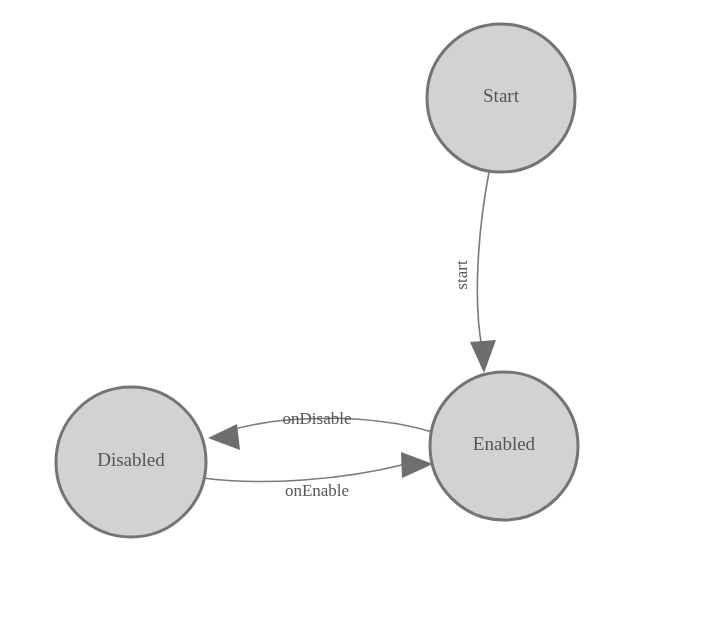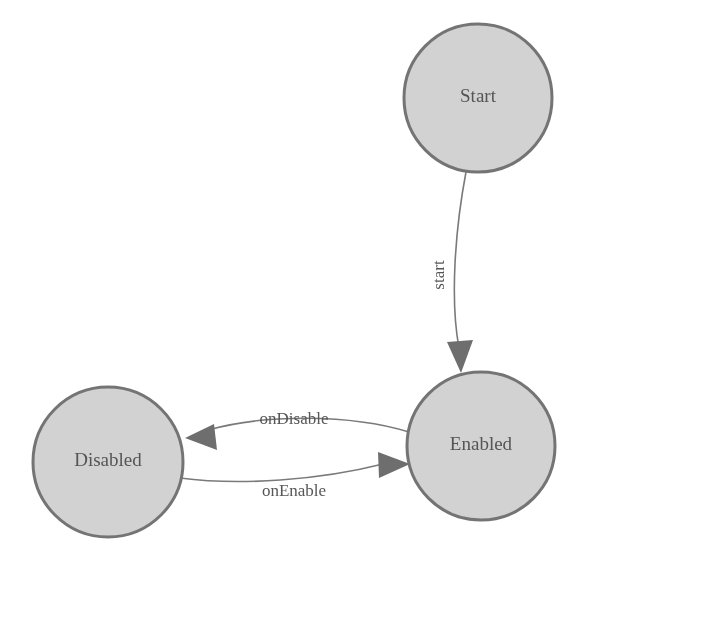--- a/index.html
+++ b/index.html
@@ -12,20 +12,21 @@
     width: 702px;
     height: 633px;
     overflow: hidden;
     font-family: "Liberation Serif", "DejaVu Serif", serif;
   }
   #diagram-canvas {
     position: relative;
     width: 558px;
     height: 633px;
     background: #ffffff;
+    margin-left: 23px;
   }
   #diagram-svg {
     position: absolute;
     top: 0;
     left: 0;
     width: 702px;
     height: 633px;
     display: block;
   }
   .node-circle {

